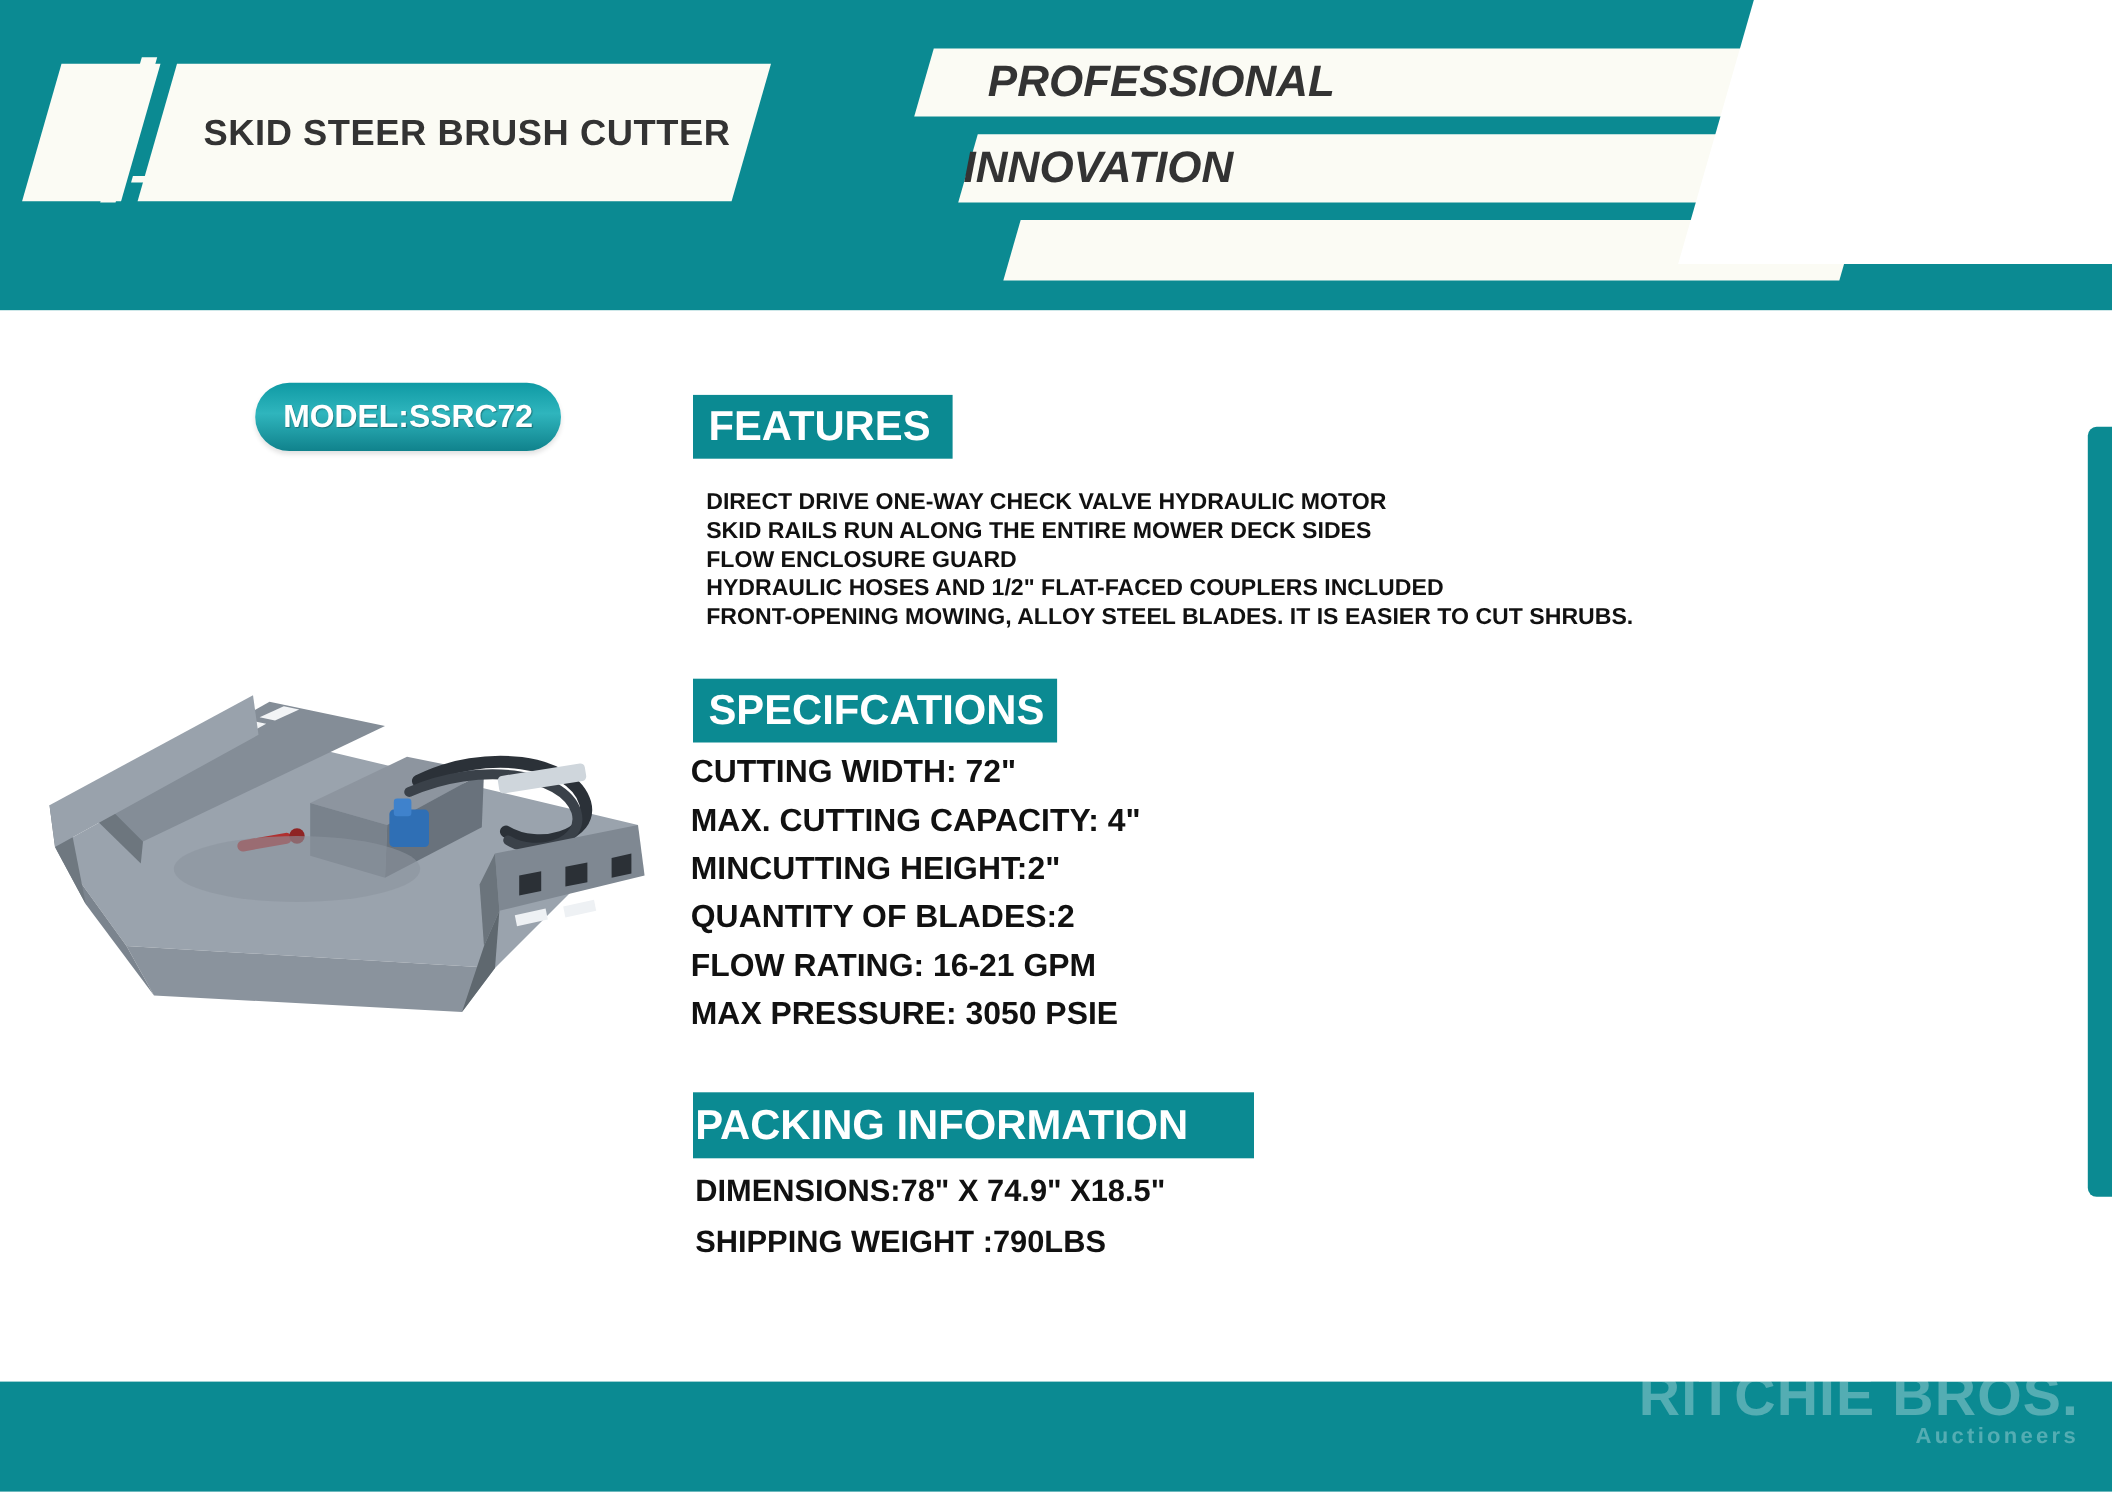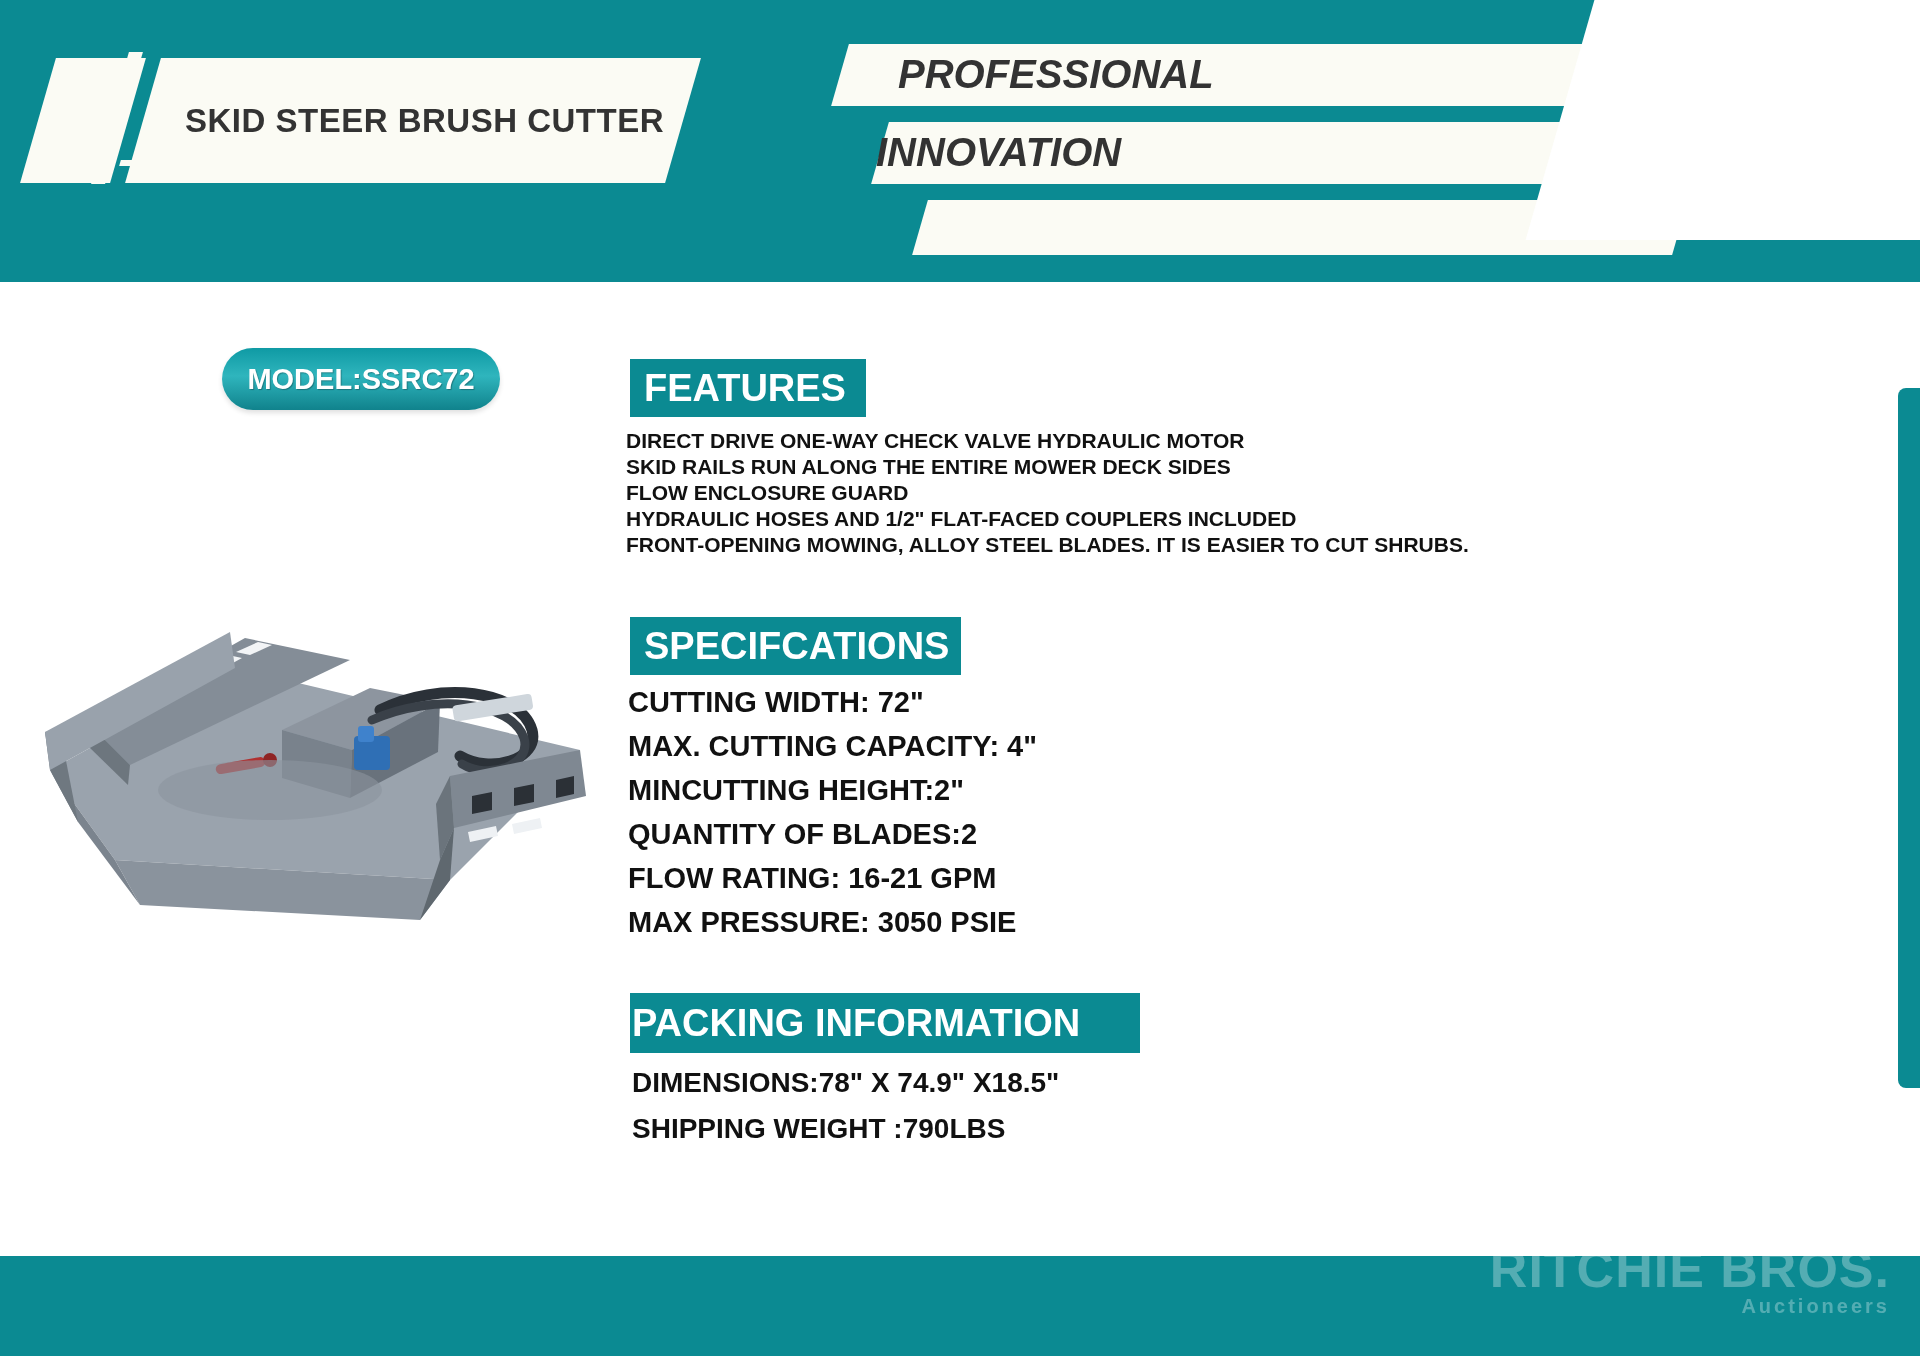--- a/index.html
+++ b/index.html
@@ -103,21 +103,21 @@
     position: absolute;
     left: 1560px; top: 0;
     width: 90px; height: 240px;
     background: #ffffff;
     transform: skewX(-16deg);
   }
 
   
   .model-badge {
     position: absolute;
-    left: 222px; top: 348px;
+    left: 232px; top: 348px;
     width: 278px; height: 62px;
     border-radius: 31px;
     background: linear-gradient(180deg, #0f9aa4 0%, #2fb5bd 45%, #10828c 100%);
     box-shadow: 0 3px 5px rgba(0,0,0,.12);
   }
   .model-badge-text {
     position: absolute;
     left: 0; top: 0;
     width: 278px; height: 62px;
     line-height: 62px;
@@ -173,21 +173,21 @@
     width: 780px;
   }
   .feature-list li {
     list-style: none;
     font-size: 21px;
     font-weight: 700;
     color: #111111;
     line-height: 26px;
     white-space: nowrap;
   }
-  .feature-list { margin: 0; padding: 0; }
+  .feature-list { margin: 16px; padding: 0; }
 
   .spec-list {
     position: absolute;
     left: 628px; top: 680px;
     width: 700px;
     margin: 0; padding: 0;
   }
   .spec-list li {
     list-style: none;
     font-size: 29px;

